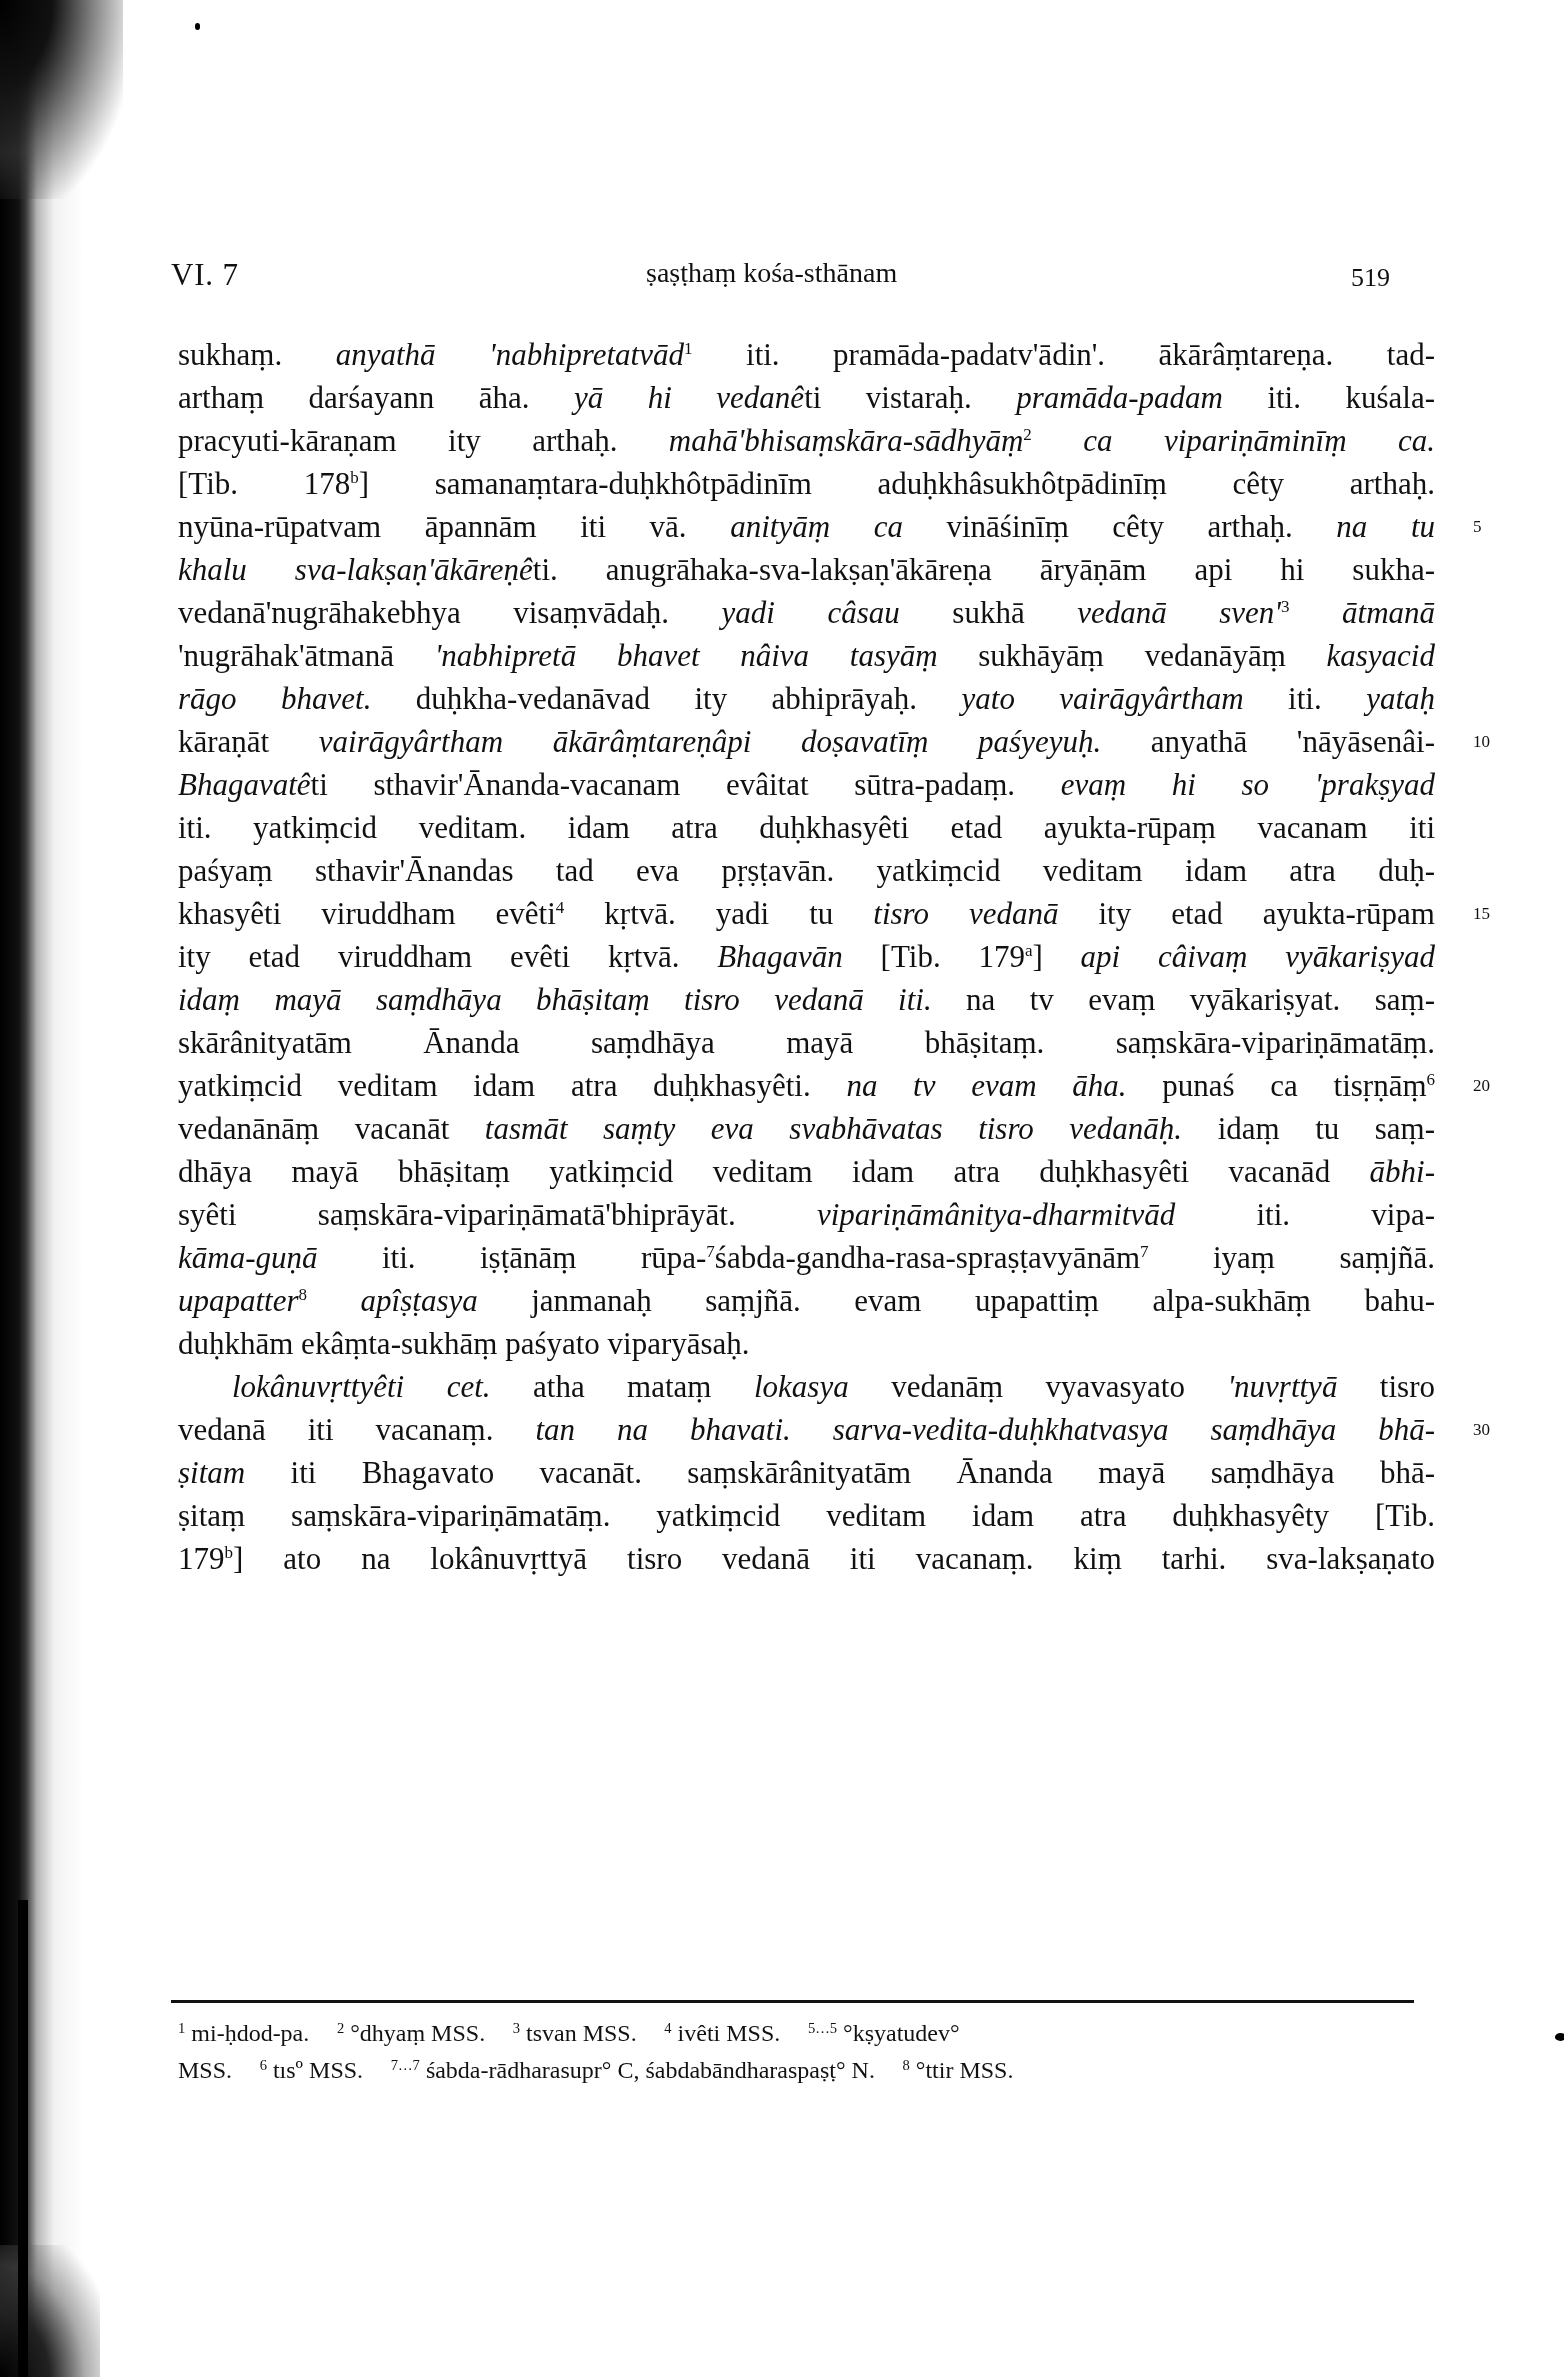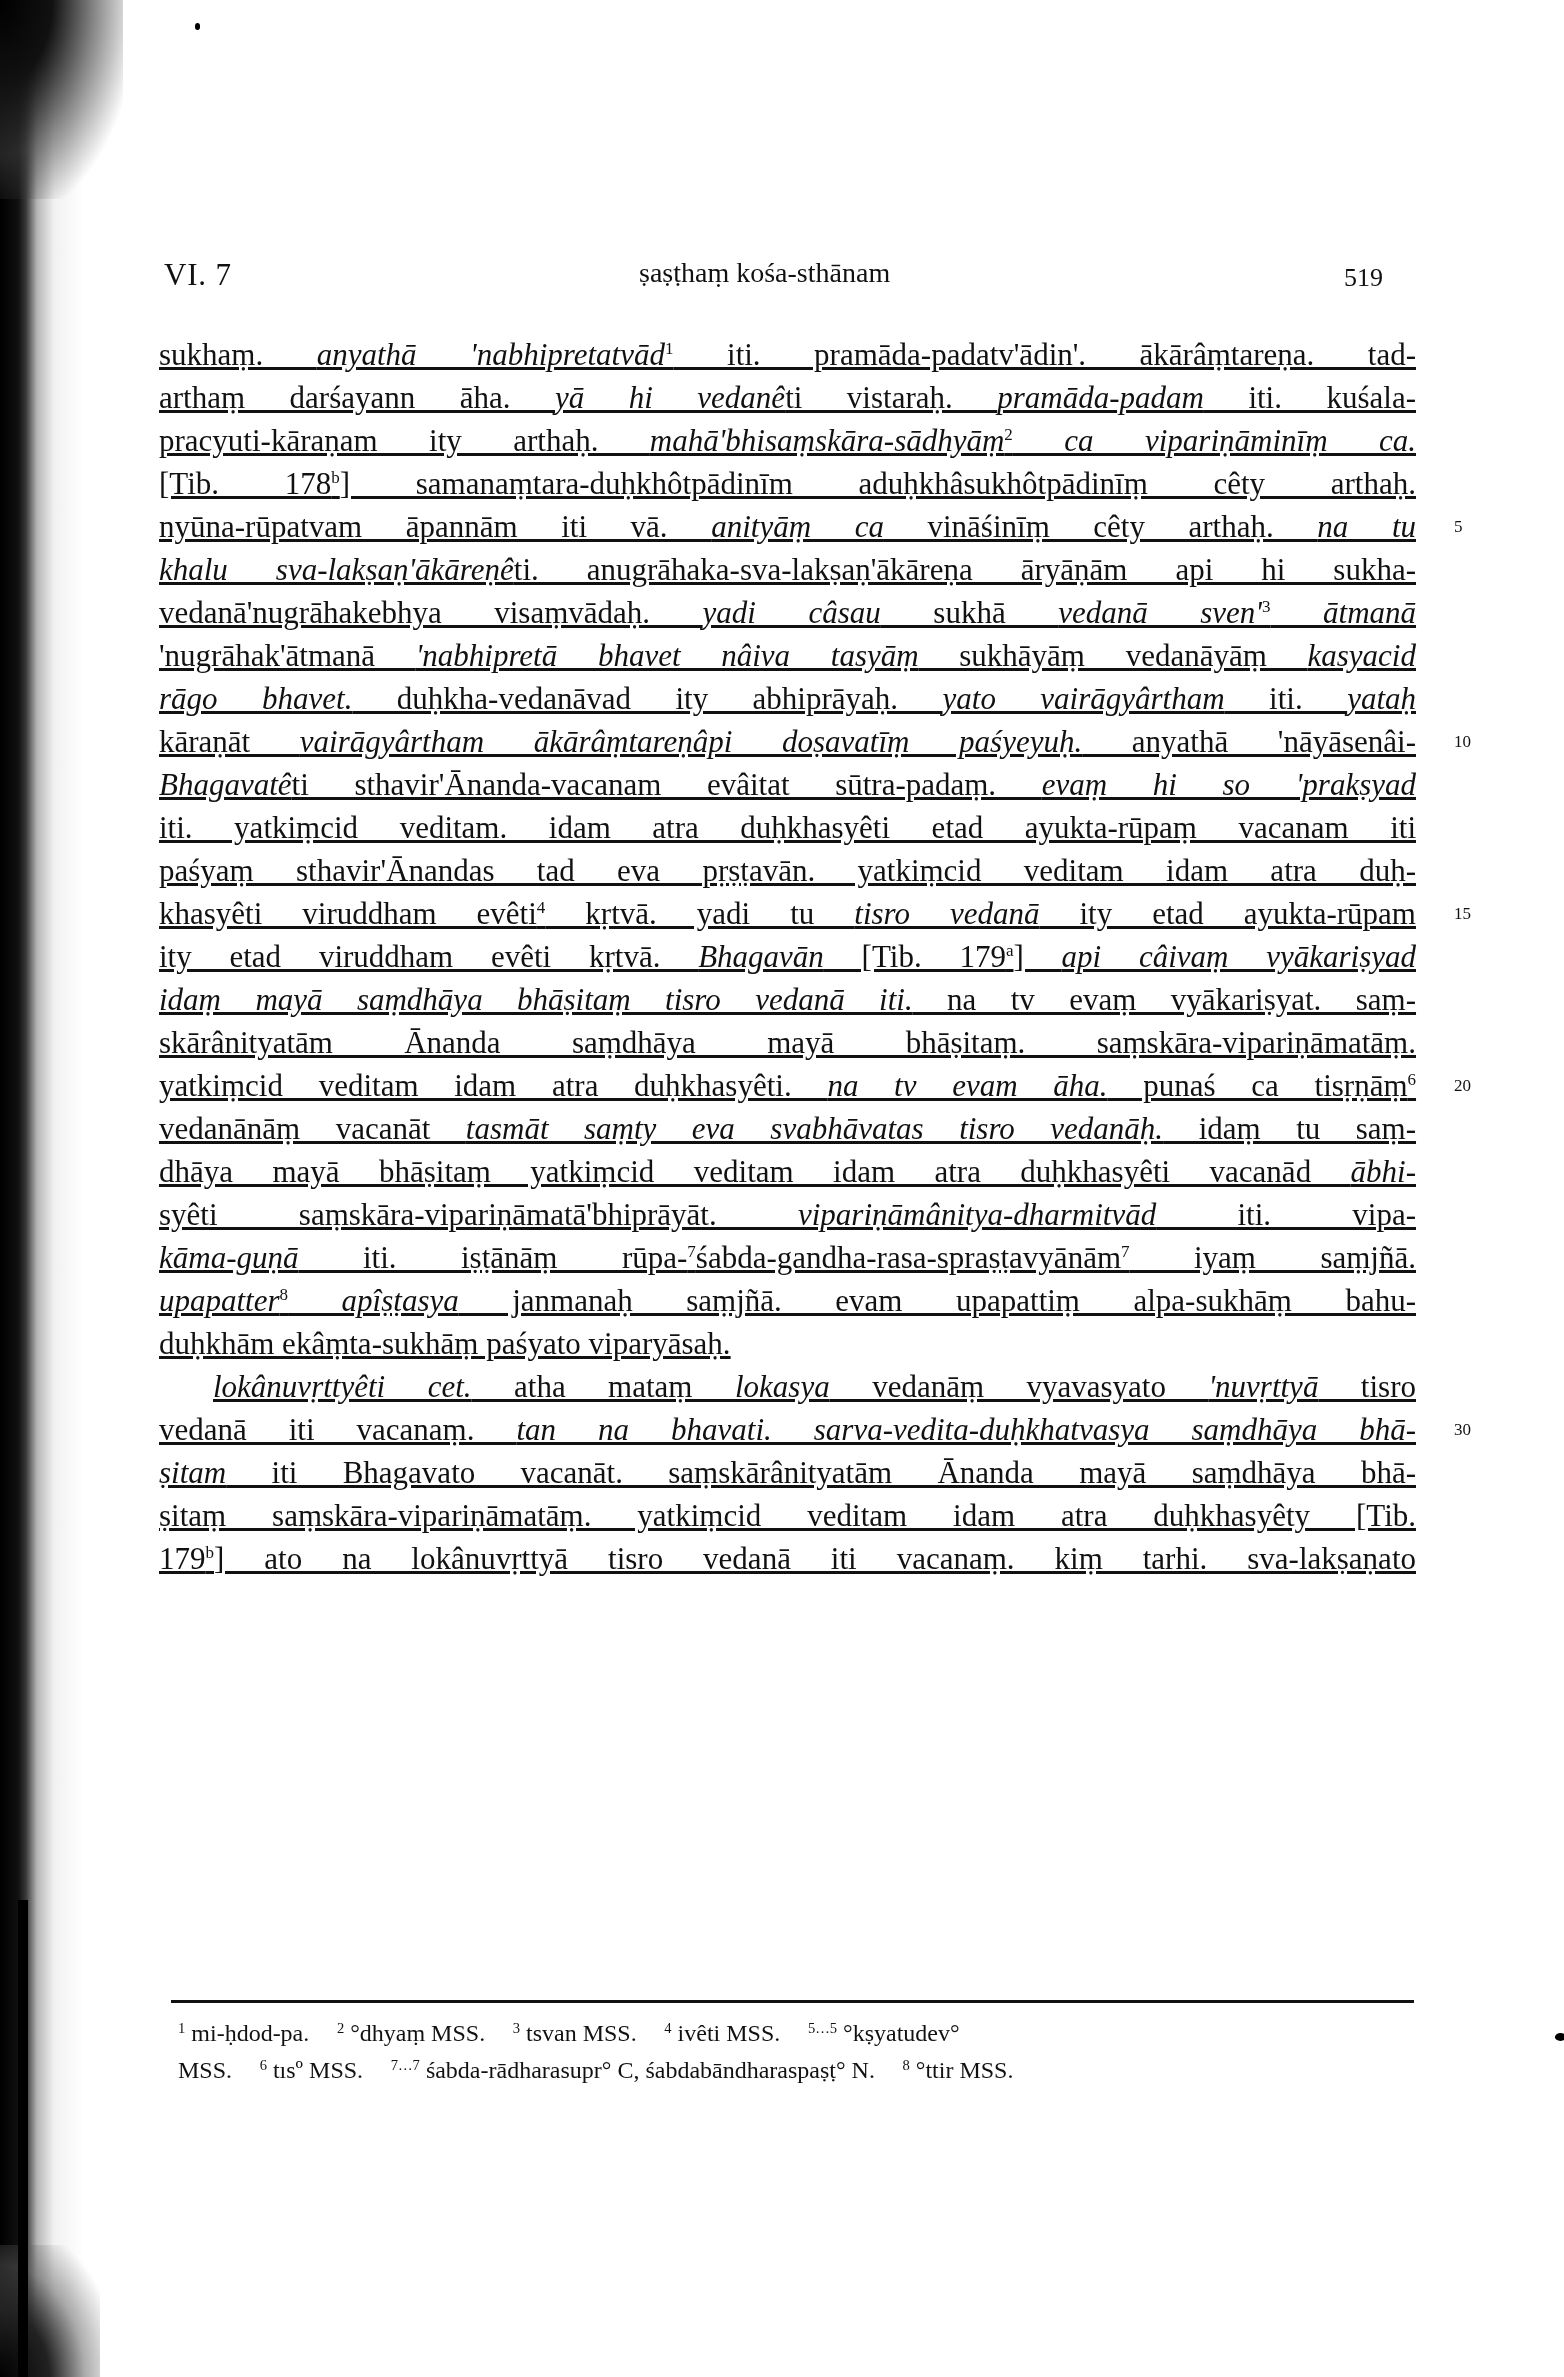--- a/index.html
+++ b/index.html
@@ -8,26 +8,26 @@
   
   .binding-shadow { position: absolute; left: 0; top: 0; width: 84px; height: 2377px;
     background: linear-gradient(to right, #000 0px, #111 18.4px, #3a3a3a 26px, rgba(120,120,120,0.55) 37px, rgba(200,200,200,0.25) 54px, rgba(255,255,255,0) 84px); }
   .binding-top { position: absolute; left: 0; top: 0; width: 123px; height: 199px;
     background: radial-gradient(ellipse at 0% 0%, #000 0%, #111 30%, rgba(60,60,60,0.6) 55%, rgba(255,255,255,0) 80%); }
   .binding-bottom { position: absolute; left: 0; top: 2245px; width: 100px; height: 133px;
     background: radial-gradient(ellipse at 0% 100%, #000 0%, #222 35%, rgba(90,90,90,0.5) 60%, rgba(255,255,255,0) 85%); }
   .binding-edge { position: absolute; left: 18.4px; top: 1900px; width: 9.2px; height: 477px; background: #000; }
   .speck { position: absolute; background: #000; border-radius: 50%; }
 
-  .header { position: absolute; top: 257px; left: 164px; width: 1333px; height: 54px; font-family: "Liberation Serif", serif; }
+  .header { position: absolute; top: 257px; left: 171px; width: 1333px; height: 54px; font-family: "Liberation Serif", serif; }
   .header .section { position: absolute; left: 0; top: 0; font-size: 31px; letter-spacing: 0.8px; }
   .header .title { position: absolute; left: 475px; top: 0; font-size: 28px; }
   .header .pageno { position: absolute; left: 1180px; top: 6.1px; font-size: 26px; }
 
-  .body-text { position: absolute; left: 159px; top: 333px; width: 1257px; font-family: "Liberation Serif", serif; font-size: 31px; text-decoration: underline; }
+  .body-text { position: absolute; left: 178px; top: 333px; width: 1257px; font-family: "Liberation Serif", serif; font-size: 31px; }
   .line { position: relative; height: 43px; line-height: 43px; white-space: nowrap; text-align: justify; text-align-last: justify; }
   .line.last { text-align-last: left; }
   .line.indent { padding-left: 54px; }
   .line .it { font-style: italic; }
   .line sup { font-size: 17px; line-height: 0; vertical-align: 10.7px; }
   .line .txt { display: block; width: 1257px; }
   .line.indent .txt { width: 1203px; }
   .lineno { position: absolute; left: 1295px; top: 0; font-size: 17px; width: 31px; }
 
   .fn-rule { position: absolute; left: 171px; top: 2000px; width: 1243px; height: 3.1px; background: #111; }

